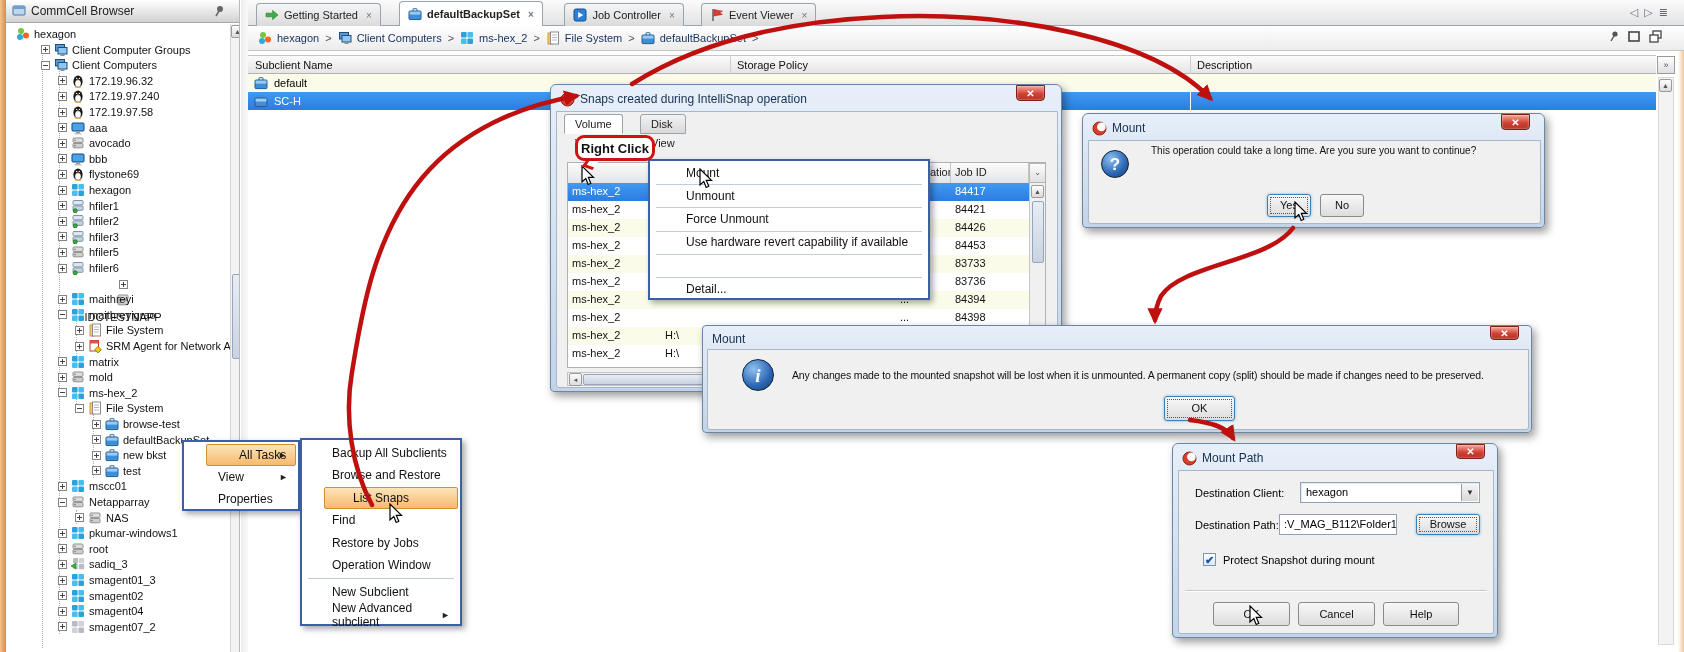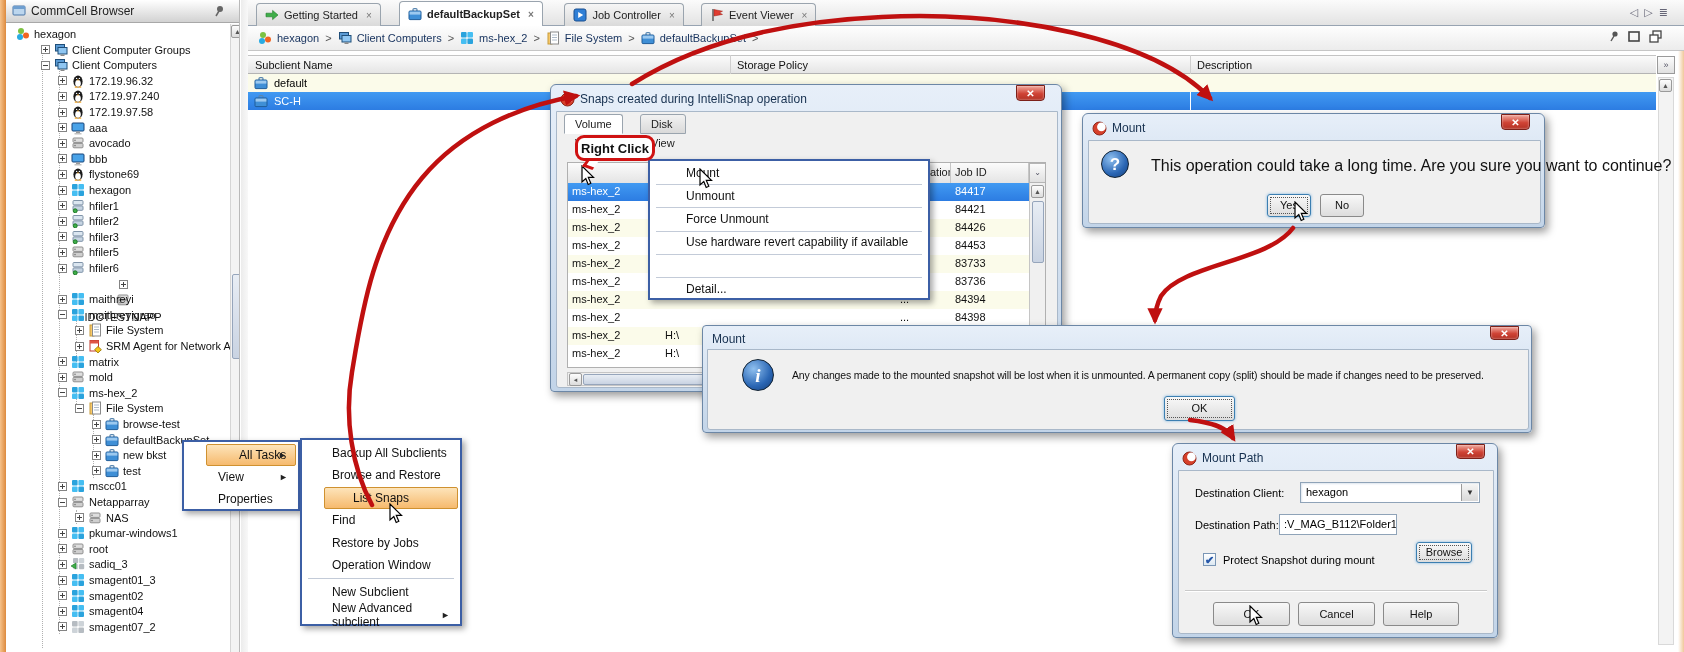--- a/index.html
+++ b/index.html
@@ -773,21 +773,21 @@
         <div class="dlg-title">
           <span class="t-icon"><svg width="15" height="15">
               <circle cx="7.5" cy="7.5" r="6.5" fill="#d6402b" stroke="#8e2418"></circle>
               <circle cx="9.4" cy="5.9" r="4.3" fill="#fff"></circle>
             </svg></span>
           <span>Mount</span>
         </div>
         <div class="close-x" style="right: 14px; top: 0px;">✕</div>
         <div class="dlg-body" style="left: 5px; top: 26px; width: 453px; height: 84px; border-radius: 0px 0px 3px 3px;">
           <div class="msg-icon" style="left: 12px; top: 9px; width: 28px; height: 28px; font-size: 17px; line-height: 27px;">?</div>
-          <div style="position: absolute; left: 62px; top: 16px; white-space: nowrap; font-size: 16px; color: rgb(17, 17, 17);">This operation could take a long time. Are you sure you want to continue?</div>
+          <div style="position: absolute; left: 62px; top: 4px; white-space: nowrap; font-size: 10px; color: rgb(17, 17, 17);">This operation could take a long time. Are you sure you want to continue?</div>
           <div class="btn focus" style="left: 178px; top: 53px; width: 44px; height: 23px; line-height: 21px;">Yes</div>
           <div class="btn" style="left: 231px; top: 53px; width: 44px; height: 23px; line-height: 21px;">No</div>
         </div>
       </div>
       <div class="dlg z14" style="left: 702px; top: 325px; width: 830px; height: 108px; border-radius: 4px;">
         <div class="dlg-title" style="height: 17px;">
           <span>Mount</span>
         </div>
         <div class="close-x" style="right: 12px; top: 0px; height: 14px; line-height: 13px;">✕</div>
         <div class="dlg-body" style="left: 4px; top: 23px; width: 822px; height: 81px; border-radius: 0px 0px 3px 3px;">
@@ -803,21 +803,21 @@
               <circle cx="9.4" cy="5.9" r="4.3" fill="#fff"></circle>
             </svg></span>
           <span>Mount Path</span>
         </div>
         <div class="close-x" style="right: 12px; top: 0px; height: 15px; line-height: 14px;">✕</div>
         <div class="dlg-body" style="left: 5px; top: 26px; width: 316px; height: 164px; border-radius: 0px 0px 3px 3px;">
           <div style="position: absolute; left: 16px; top: 16px;">Destination Client:</div>
           <div class="combo" style="left: 121px; top: 11px; width: 180px; height: 21px; padding: 3px 0px 0px 5px;">hexagon<div class="dd">▼</div></div>
           <div style="position: absolute; left: 16px; top: 48px;">Destination Path:</div>
           <div class="field" style="left: 100px; top: 43px; width: 118px; height: 21px;">:V_MAG_B112\Folder1</div>
-          <div class="btn focus" style="left: 237px; top: 43px; width: 56px; height: 21px; line-height: 19px; margin-top: 28px;">Browse</div>
+          <div class="btn focus" style="left: 237px; top: 43px; width: 64px; height: 21px; line-height: 19px;">Browse</div>
           <div class="cbx" style="left: 24px; top: 82px;">✔</div>
           <div style="position: absolute; left: 44px; top: 83px;">Protect Snapshot during mount</div>
           <div style="position: absolute; left: 6px; right: 6px; top: 119px; height: 1px; background: rgb(201, 201, 201); box-shadow: rgb(255, 255, 255) 0px 1px 0px;"></div>
           <div class="btn" style="left: 34px; top: 131px; width: 77px; height: 24px; line-height: 22px;">OK</div>
           <div class="btn" style="left: 119px; top: 131px; width: 77px; height: 24px; line-height: 22px;">Cancel</div>
           <div class="btn" style="left: 204px; top: 131px; width: 76px; height: 24px; line-height: 22px;">Help</div>
         </div>
       </div>
       <div class="menu z18" style="left: 182px; top: 440px; width: 118px; height: 71px;">
         <div class="menu-item hl" style="top: 2px; height: 22px; padding-left: 32px;">All Tasks<div class="arrow">►</div></div>

